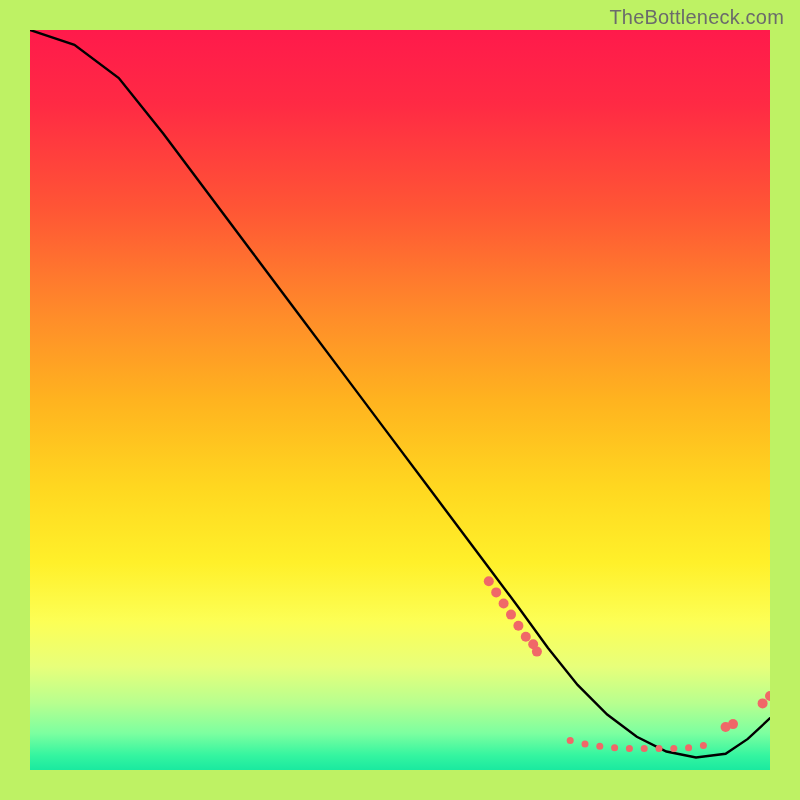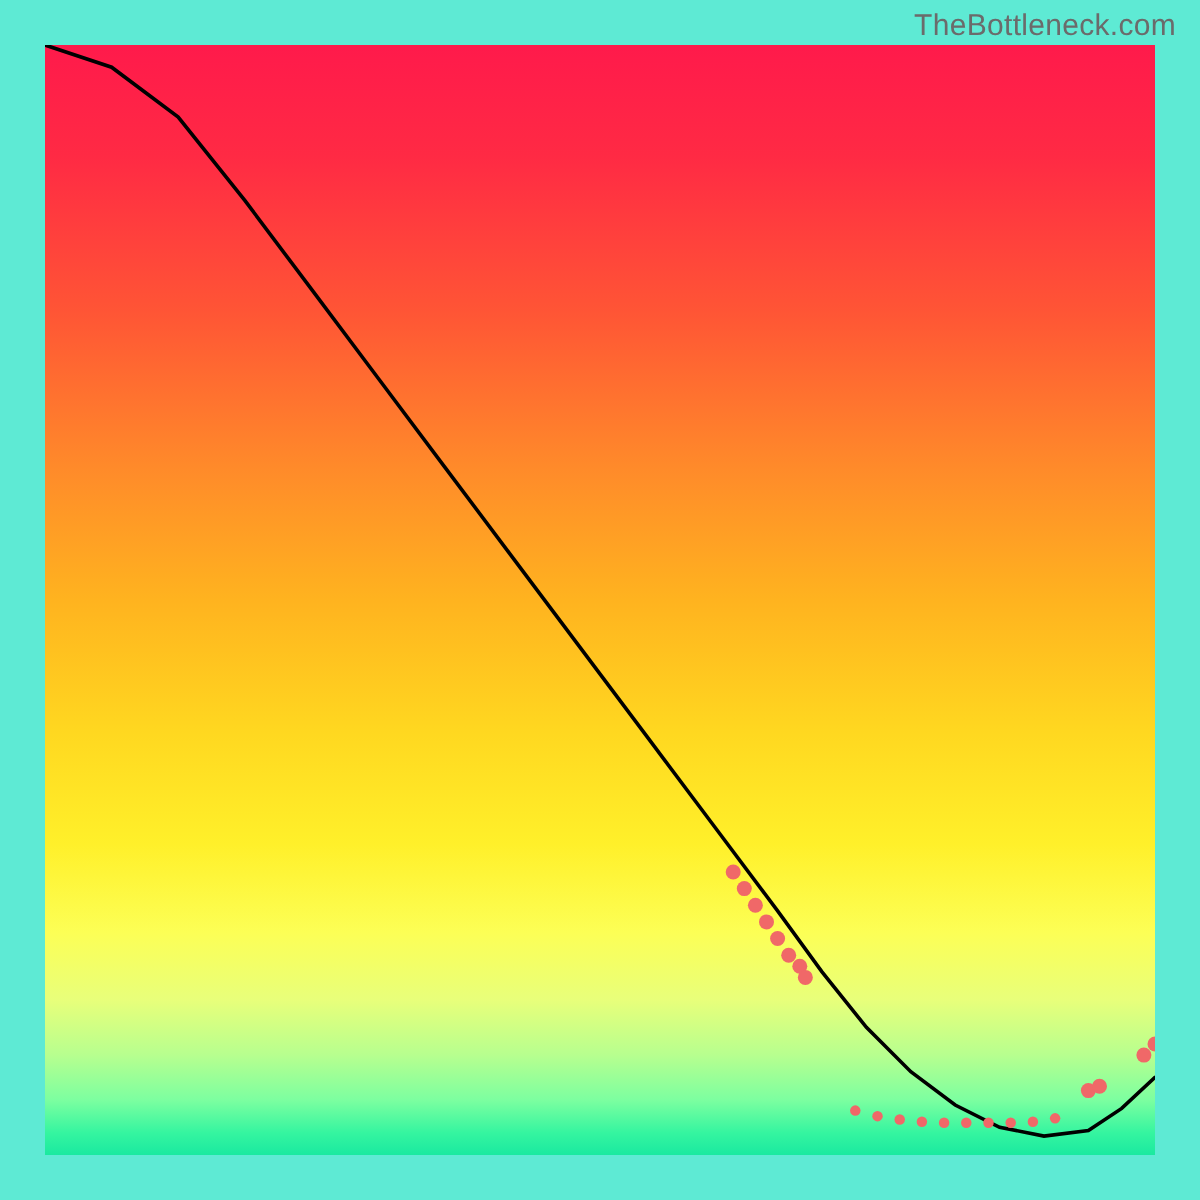--- a/index.html
+++ b/index.html
@@ -7,21 +7,21 @@
     padding: 0;
     width: 800px;
     height: 800px;
     background: #000;
     overflow: hidden;
   }
   .stage {
     position: relative;
     width: 800px;
     height: 800px;
-    background: #5eead4;
+    background: #bef264;
   }
   .plot {
     position: absolute;
     left: 30px;
     top: 30px;
     width: 740px;
     height: 740px;
   }
   .grad {
     position: absolute;

